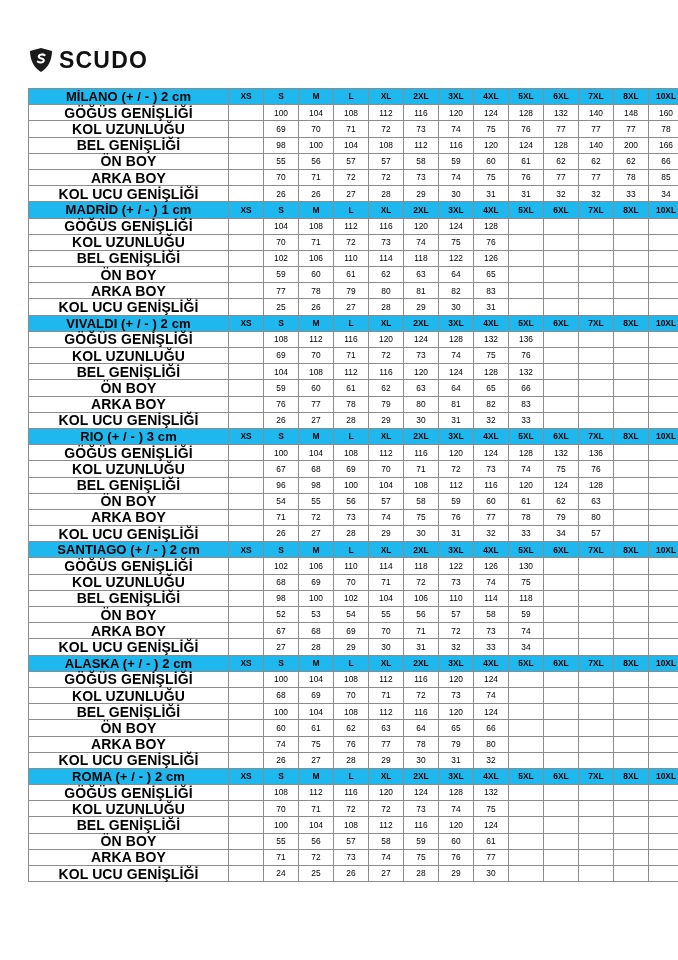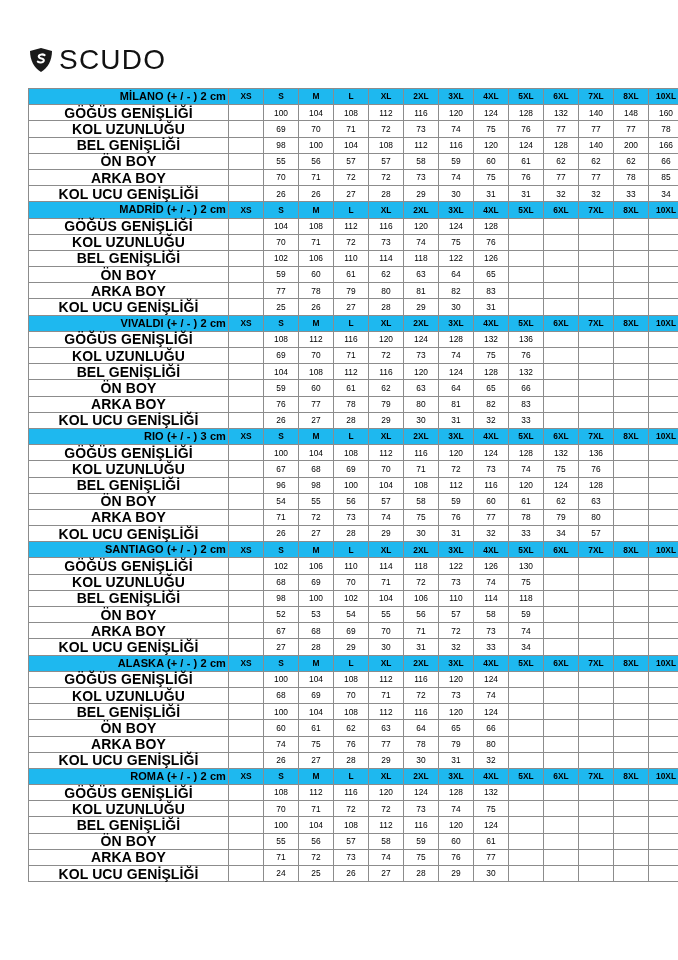--- a/index.html
+++ b/index.html
@@ -35,22 +35,22 @@
     flex: 0 0 180px;
   }
   .logo-mark {
     width: 26px;
     height: 26px;
     position: relative;
     flex: 0 0 26px;
   }
   .logo-mark svg { display: block; }
   .logo-text {
-    font-size: 28px;
-    font-weight: normal;
+    font-size: 23px;
+    font-weight: bold;
     letter-spacing: 1.2px;
     color: #111111;
   }
   .doc-title {
     flex: 1 1 auto;
     text-align: center;
     font-size: 10.5px;
     font-weight: bold;
     letter-spacing: 0.1px;
     padding-right: 18px;
@@ -78,22 +78,22 @@
     font-size: 14px;
     letter-spacing: 0.1px;
   }
   tr.group-head td {
     background: #1eb8ef;
     font-weight: bold;
     color: #000000;
     font-size: 8.4px;
   }
   tr.group-head td.rowlabel {
-    text-align: right;
-    font-size: 11px;
+    text-align: center;
+    font-size: 13px;
   }
   .footer {
     margin-top: 10px;
     font-size: 9px;
     color: #111111;
   }
   col.c0 { width: 200px; }
   col.cx { width: 35px; }
 </style>
 </head>
@@ -237,21 +237,21 @@
           <td>29</td>
           <td>30</td>
           <td>31</td>
           <td>31</td>
           <td>32</td>
           <td>32</td>
           <td>33</td>
           <td>34</td>
         </tr>
         <tr class="group-head">
-          <td class="rowlabel">MADRİD (+ / - ) 2 cm</td>
+          <td class="rowlabel">MADRİD (+ / - ) 1 cm</td>
           <td>XS</td>
           <td>S</td>
           <td>M</td>
           <td>L</td>
           <td>XL</td>
           <td>2XL</td>
           <td>3XL</td>
           <td>4XL</td>
           <td>5XL</td>
           <td>6XL</td>

